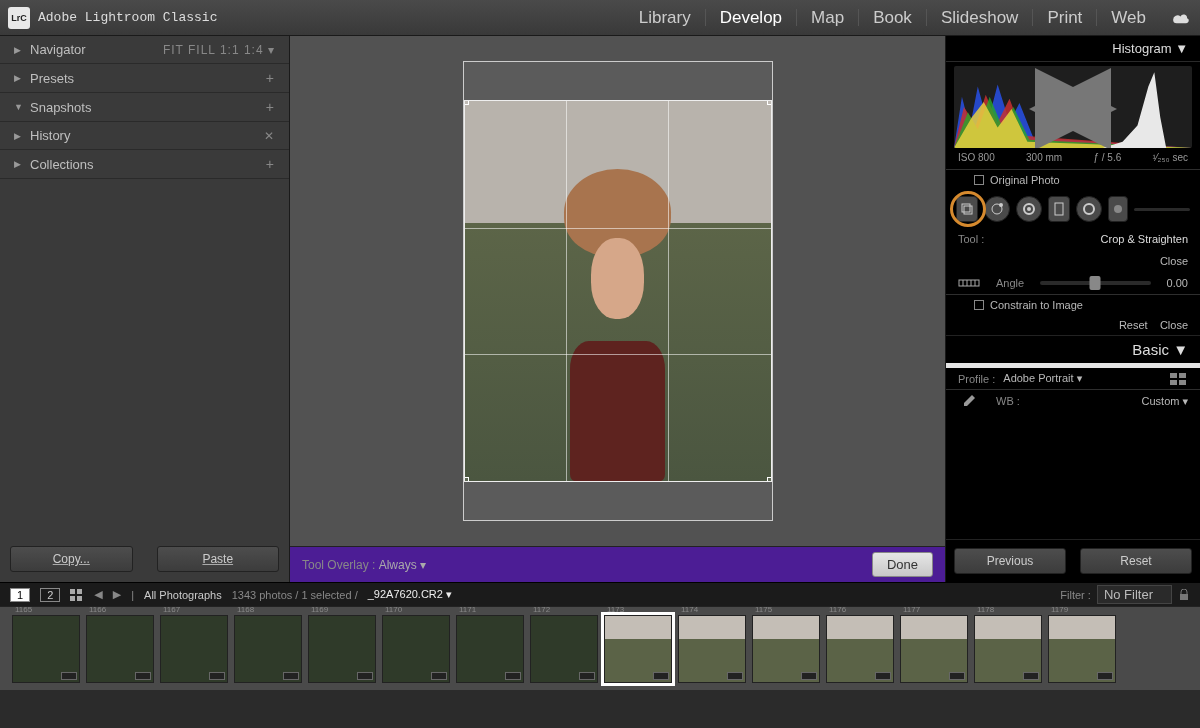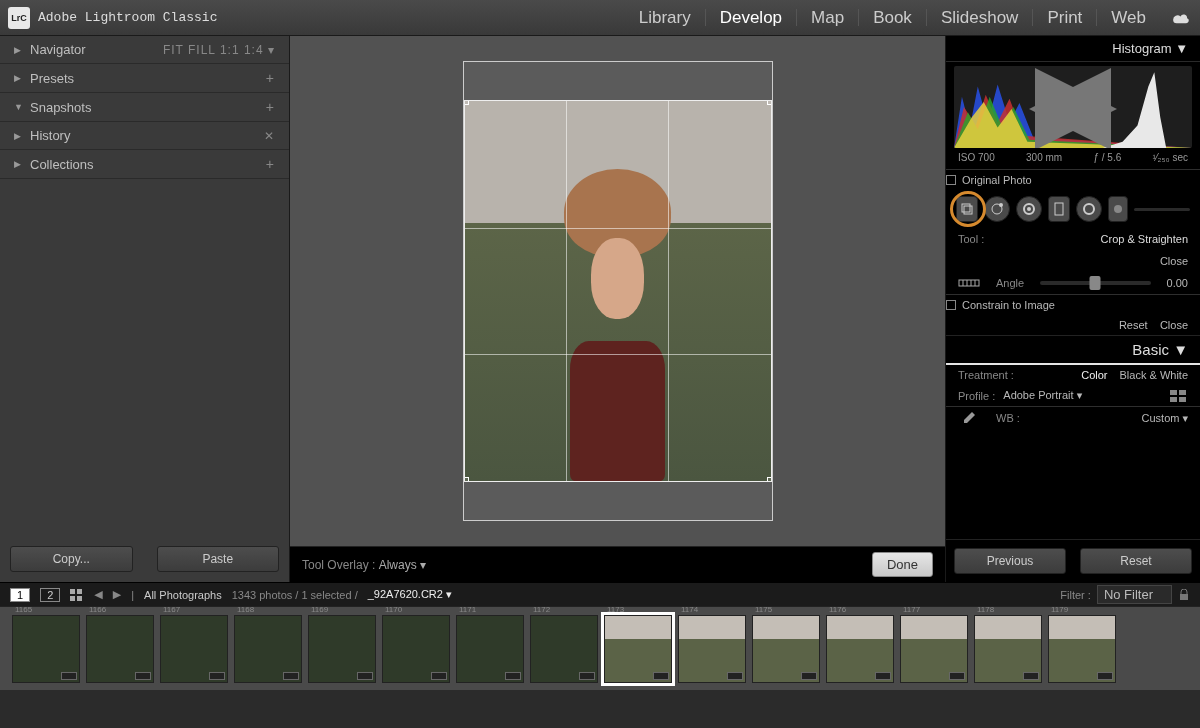--- a/index.html
+++ b/index.html
@@ -16,65 +16,65 @@
   .cloud { width: 22px; height: 14px; margin-left: 10px; }
 
   .maingrid { display: grid; grid-template-columns: 290px 1fr 255px; height: 546px; }
 
   
   .leftpanel { background: #3a3a3a; border-right: 1px solid #1a1a1a; display: flex; flex-direction: column; }
   .panel-section { border-bottom: 1px solid #2a2a2a; padding: 6px 14px; display: flex; align-items: center; font-size: 13px; color: #bfbfbf; }
   .tri { width: 8px; display: inline-block; margin-right: 8px; color: #999; font-size: 9px; }
   .sect-actions { margin-left: auto; color: #888; font-size: 12px; letter-spacing: 1px; }
   .plus { font-size: 14px; }
-  .leftbottom { margin-top: auto; padding: 10px; display: flex; gap: 24px; }
+  .leftbottom { margin-top: auto; padding: 10px; display: flex; gap: 24px; text-decoration: underline; }
   .btn { flex: 1; background: linear-gradient(#4d4d4d,#3c3c3c); border: 1px solid #222; color: #ccc; text-align: center; padding: 5px 0; border-radius: 3px; font-size: 12px; cursor: pointer; }
 
   
   .center { background: #525252; position: relative; display: flex; flex-direction: column; }
   .canvas { flex: 1; display: flex; align-items: center; justify-content: center; position: relative; }
   .photo-outer { width: 310px; height: 460px; border: 1px solid #ccc; position: relative; background: #5b5b5b; }
   .photo { position: absolute; left: 0; right: 0; top: 38px; bottom: 38px; background: linear-gradient(#b8b3ac 0%, #b8b3ac 32%, #5c6548 32%, #4b5640 100%); border: 1px solid #eee; overflow: hidden; }
   .gridline { position: absolute; background: rgba(255,255,255,0.55); }
   .gh1 { left:0; right:0; height:1px; top:33.3%; }
   .gh2 { left:0; right:0; height:1px; top:66.6%; }
   .gv1 { top:0; bottom:0; width:1px; left:33.3%; }
   .gv2 { top:0; bottom:0; width:1px; left:66.6%; }
   .handle { position: absolute; width: 9px; height: 9px; border: 1px solid #fff; background: rgba(255,255,255,0.1); }
   .silhouette { position:absolute; left:28%; top:18%; width:44%; height:82%; }
   .hat { position:absolute; top:0; left:10%; width:80%; height:28%; background:#a8744e; border-radius: 50% 50% 45% 45%; }
   .face { position:absolute; top:22%; left:30%; width:40%; height:26%; background:#d6a789; border-radius:45%; }
   .hair { position:absolute; top:18%; left:14%; width:72%; height:72%; background:linear-gradient(#6a3d27,#4a2a1b); border-radius:40% 40% 30% 30%; z-index:-1;}
   .dress { position:absolute; top:55%; left:15%; width:70%; height:45%; background:#5e231f; border-radius:20% 20% 5% 5%; }
 
-  .center-bottom { height: 36px; background: #000000; display: flex; align-items: center; padding: 0 12px; border-top: 1px solid #222; }
+  .center-bottom { height: 36px; background: #4c1d95; display: flex; align-items: center; padding: 0 12px; border-top: 1px solid #222; }
   .done { margin-left: auto; background: linear-gradient(#e6e6e6,#c8c8c8); color: #333; padding: 4px 14px; border-radius: 3px; border:1px solid #888; font-size:13px; cursor:pointer;}
 
   
   .rightpanel { background: #000000; border-left: 1px solid #1a1a1a; display: flex; flex-direction: column; font-size: 11px; color: #b8b8b8; }
   .rp-header { text-align: right; padding: 5px 12px; font-size: 13px; color: #ddd; border-bottom:1px solid #2a2a2a;}
   .histo { height: 82px; margin: 4px 8px 2px; background: #1e1e1e; border-radius: 2px; position: relative; overflow:hidden;}
   .histo svg { width:100%; height:100%; }
   .clip { position:absolute; top:2px; width:10px; height:10px; }
   .meta-row { display:flex; justify-content: space-between; padding: 2px 12px 6px; font-size: 10px; color:#999;}
-  .rp-row { padding: 4px 0; display:flex; align-items:center; border-top:1px solid #2e2e2e;}
+  .rp-row { padding: 4px 28px; display:flex; align-items:center; border-top:1px solid #2e2e2e;}
   .check { width:10px; height:10px; border:1px solid #888; margin-right:6px; display:inline-block;}
   .toolstrip { display:flex; gap:6px; padding: 6px 10px; align-items:center; position:relative;}
   .toolbtn { width:26px; height:26px; border-radius:50%; background:#4a4a4a; border:1px solid #222; display:flex; align-items:center; justify-content:center; cursor:pointer;}
   .toolbtn.sq { border-radius:4px; width:22px; }
   .highlight-ring { position:absolute; width:36px; height:36px; border:3px solid #d68a2e; border-radius:50%; left:4px; top:1px; pointer-events:none;}
   .rp-label-row { display:flex; padding:5px 12px; justify-content:space-between; align-items:center;}
   .aspect-oval { position:relative; display:inline-block;}
   .aspect-oval::after { content:""; position:absolute; left:-12px; right:-12px; top:-6px; bottom:-6px; border:3px solid #d68a2e; border-radius:999px; pointer-events:none;}
   .lockicon { width:12px; height:14px; margin-left:6px; color:#e8c35a;}
   .slider-row { display:flex; align-items:center; padding:4px 12px; gap:16px;}
   .slider { flex:1; height:4px; background:#2a2a2a; border-radius:3px; position:relative;}
   .slider .th { position:absolute; left:50%; top:-5px; width:11px; height:14px; background:#888; border-radius:2px; transform:translateX(-50%);}
   .right-buttons { text-align:right; padding:4px 12px; color:#bbb;}
-  .basic-head { text-align:right; padding:5px 12px; font-size:15px; color:#ddd; border-top:1px solid #222; border-bottom:2px solid #e5e5e5;}
+  .basic-head { text-align:right; padding:5px 12px; font-size:15px; color:#ddd; border-top:1px solid #222; border-bottom:5px solid #e5e5e5;}
   .treatrow { display:flex; padding:4px 12px; align-items:center;}
   .treatrow .tval { margin-left:auto; color:#eee;}
   .spacer { flex:1; }
   .rp-footer { margin-top:auto; display:flex; gap:14px; padding:8px; border-top:1px solid #222;}
 
   
   .secondary { height: 24px; background: #1b1b1b; display:flex; align-items:center; padding:0 10px; gap:10px; color:#ccc; font-size:11px; border-top:1px solid #000;}
   .pagebox { border:1px solid #888; padding:0 6px; font-size:11px; }
   .pagebox.active { background:#fff; color:#000;}
   .filterright { margin-left:auto; display:flex; align-items:center; gap:6px;}
@@ -181,21 +181,21 @@
         <path fill="#e8e8e8" d="M150 80 L170 74 L185 58 L196 20 L202 6 L208 50 L214 80 Z"></path>
       </svg>
       <svg class="clip" style="left:3px" viewBox="0 0 10 10">
           <path fill="#777" d="M0 0v10l10-5z"></path>
         </svg>
       <svg class="clip" style="right:3px" viewBox="0 0 10 10">
           <path fill="#777" d="M10 0v10L0 5z"></path>
         </svg>
     </div>
     <div class="meta-row">
-      <span>ISO 700</span>
+      <span>ISO 800</span>
       <span>300 mm</span>
       <span>ƒ / 5.6</span>
       <span>¹⁄₂₅₀ sec</span>
     </div>
     <div class="rp-row">
       <span class="check"></span>
       <span>Original Photo</span>
     </div>
 
     <div class="toolstrip">
@@ -265,25 +265,20 @@
       <span class="check"></span>
       <span>Constrain to Image</span>
     </div>
 
     <div class="right-buttons">
       <span>Reset</span>&nbsp;&nbsp;&nbsp;
       <span>Close</span>
     </div>
 
     <div class="basic-head">Basic ▼</div>
-    <div class="treatrow">
-      <span class="dim">Treatment :</span>
-      <span class="tval">Color</span>
-      <span style="margin-left:12px">Black &amp; White</span>
-    </div>
     <div class="treatrow">
       <span class="dim">Profile :</span>
       <span style="margin-left:8px">Adobe Portrait  ▾</span>
       <span class="spacer"></span>
       <svg width="18" height="12">
           <rect x="0" y="0" width="7" height="5" fill="#888"></rect>
           <rect x="9" y="0" width="7" height="5" fill="#888"></rect>
           <rect x="0" y="7" width="7" height="5" fill="#888"></rect>
           <rect x="9" y="7" width="7" height="5" fill="#888"></rect>
         </svg>

